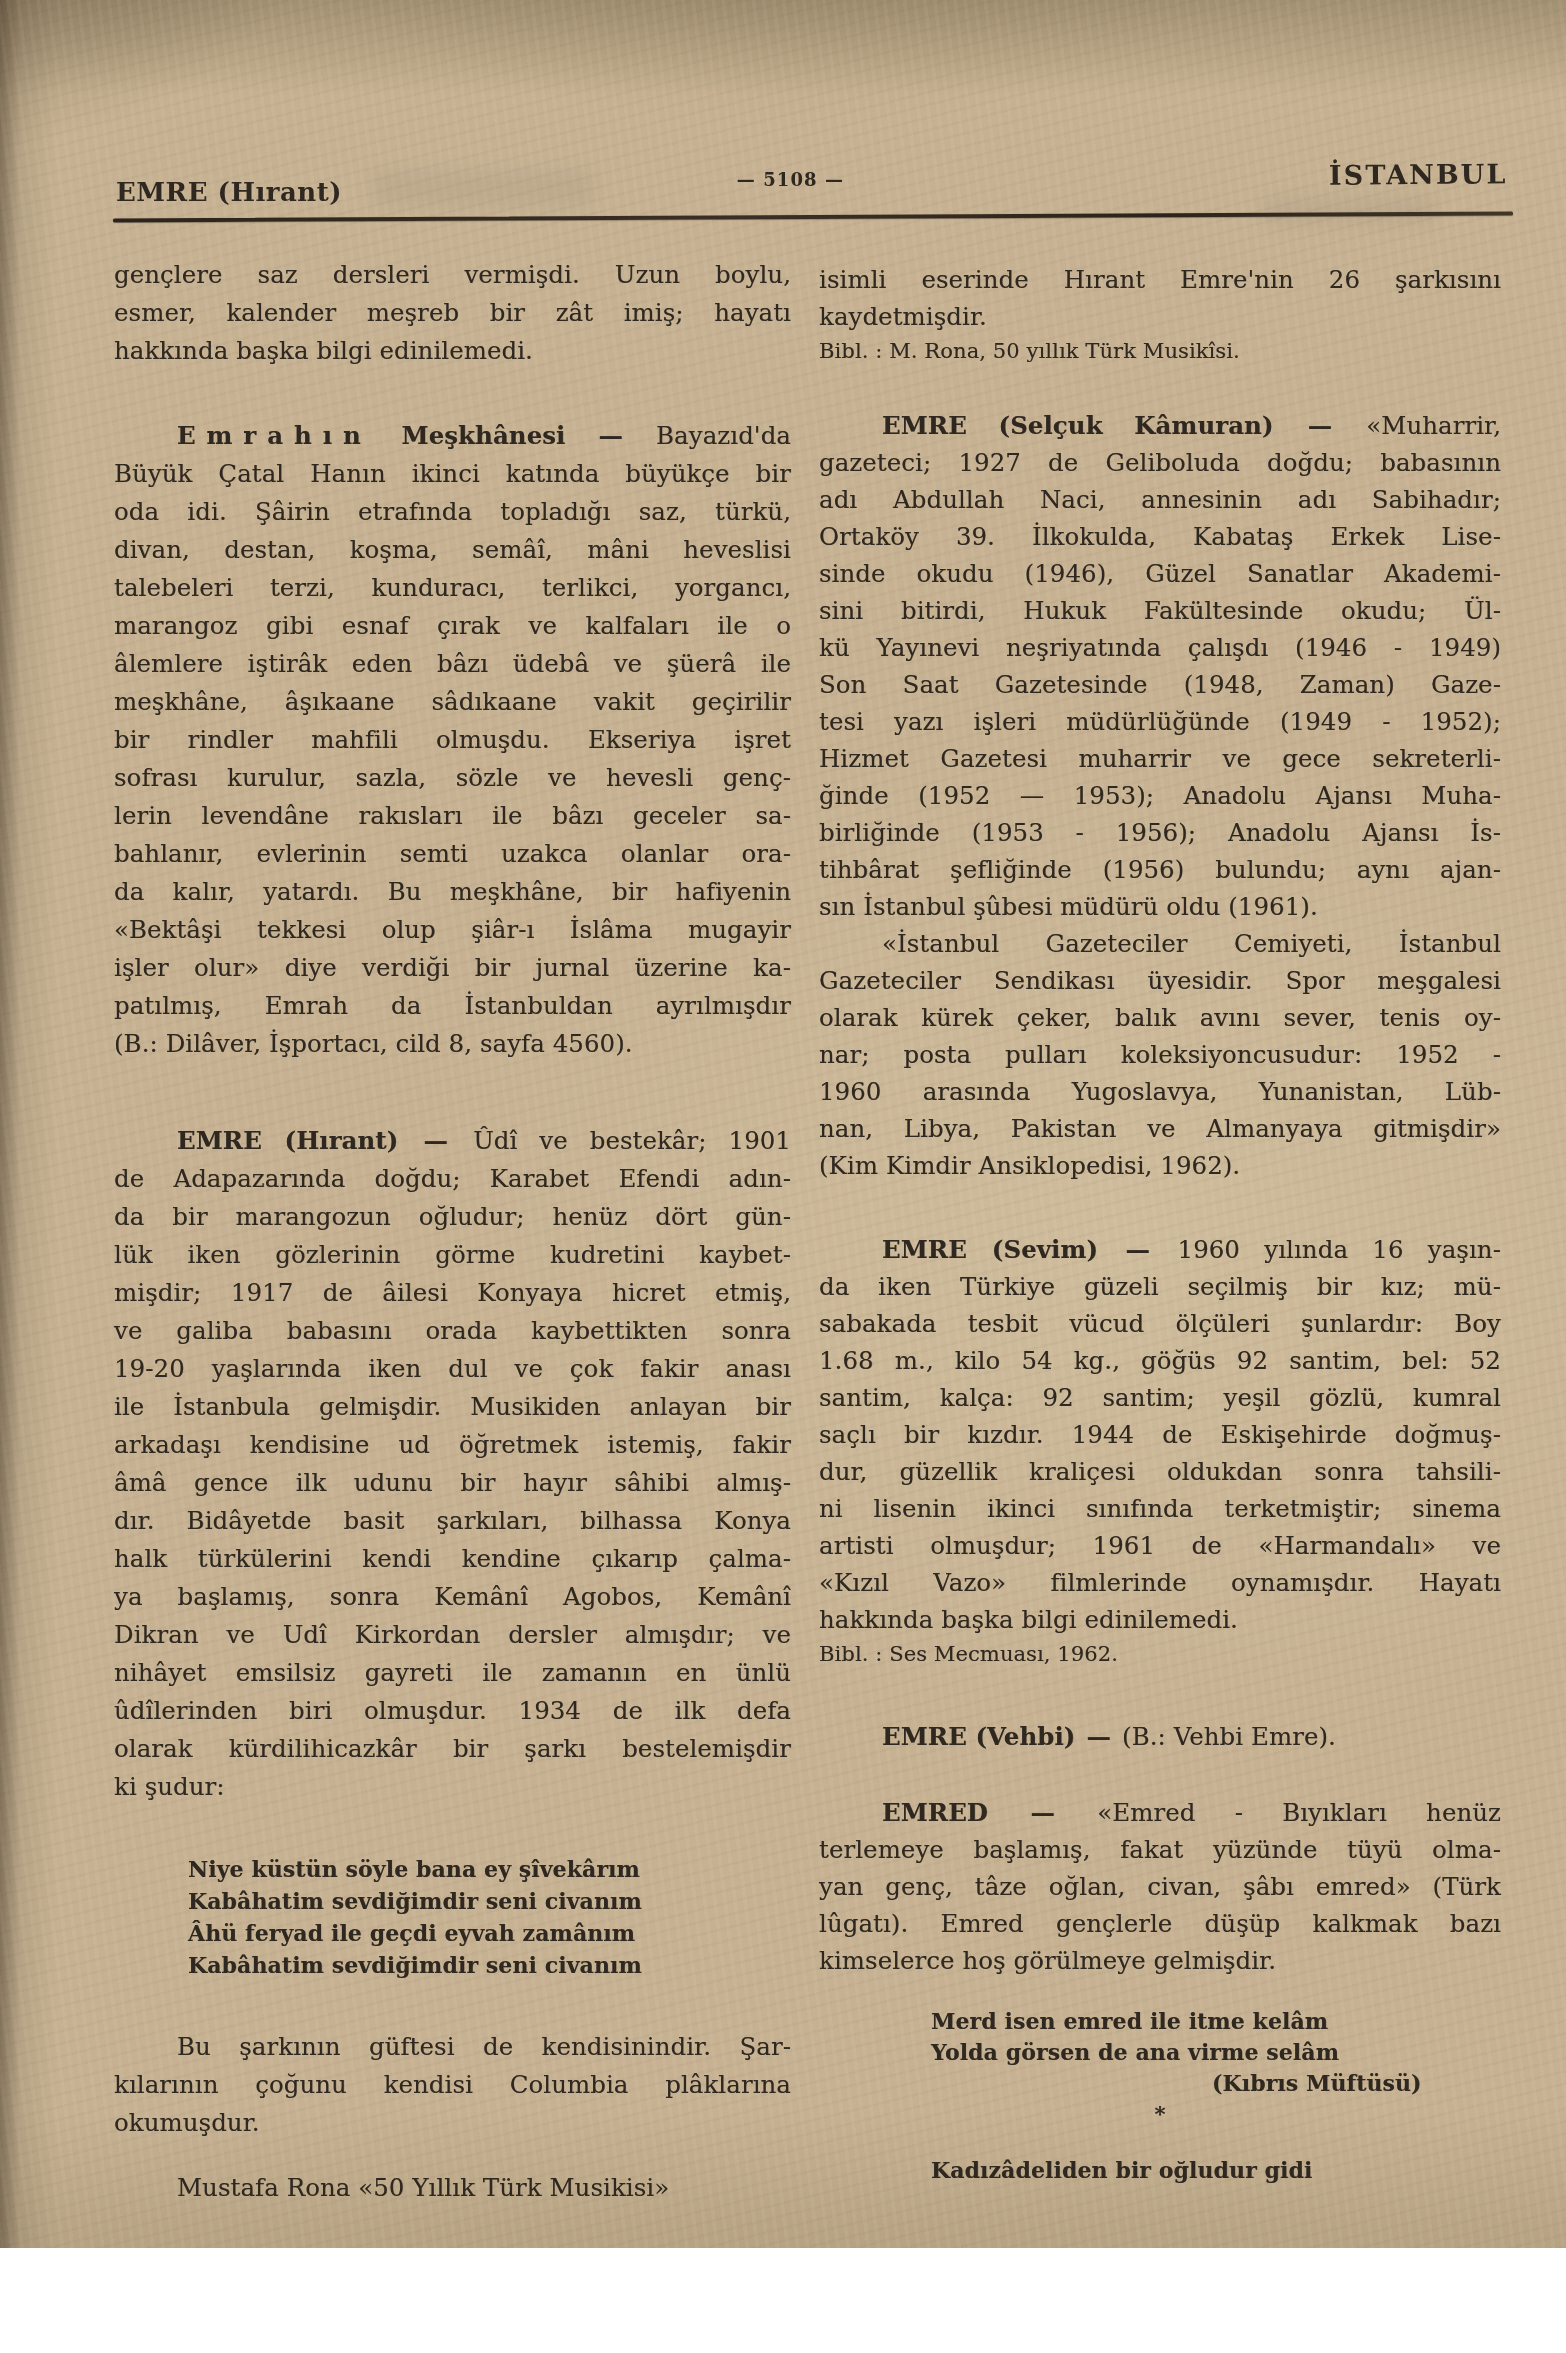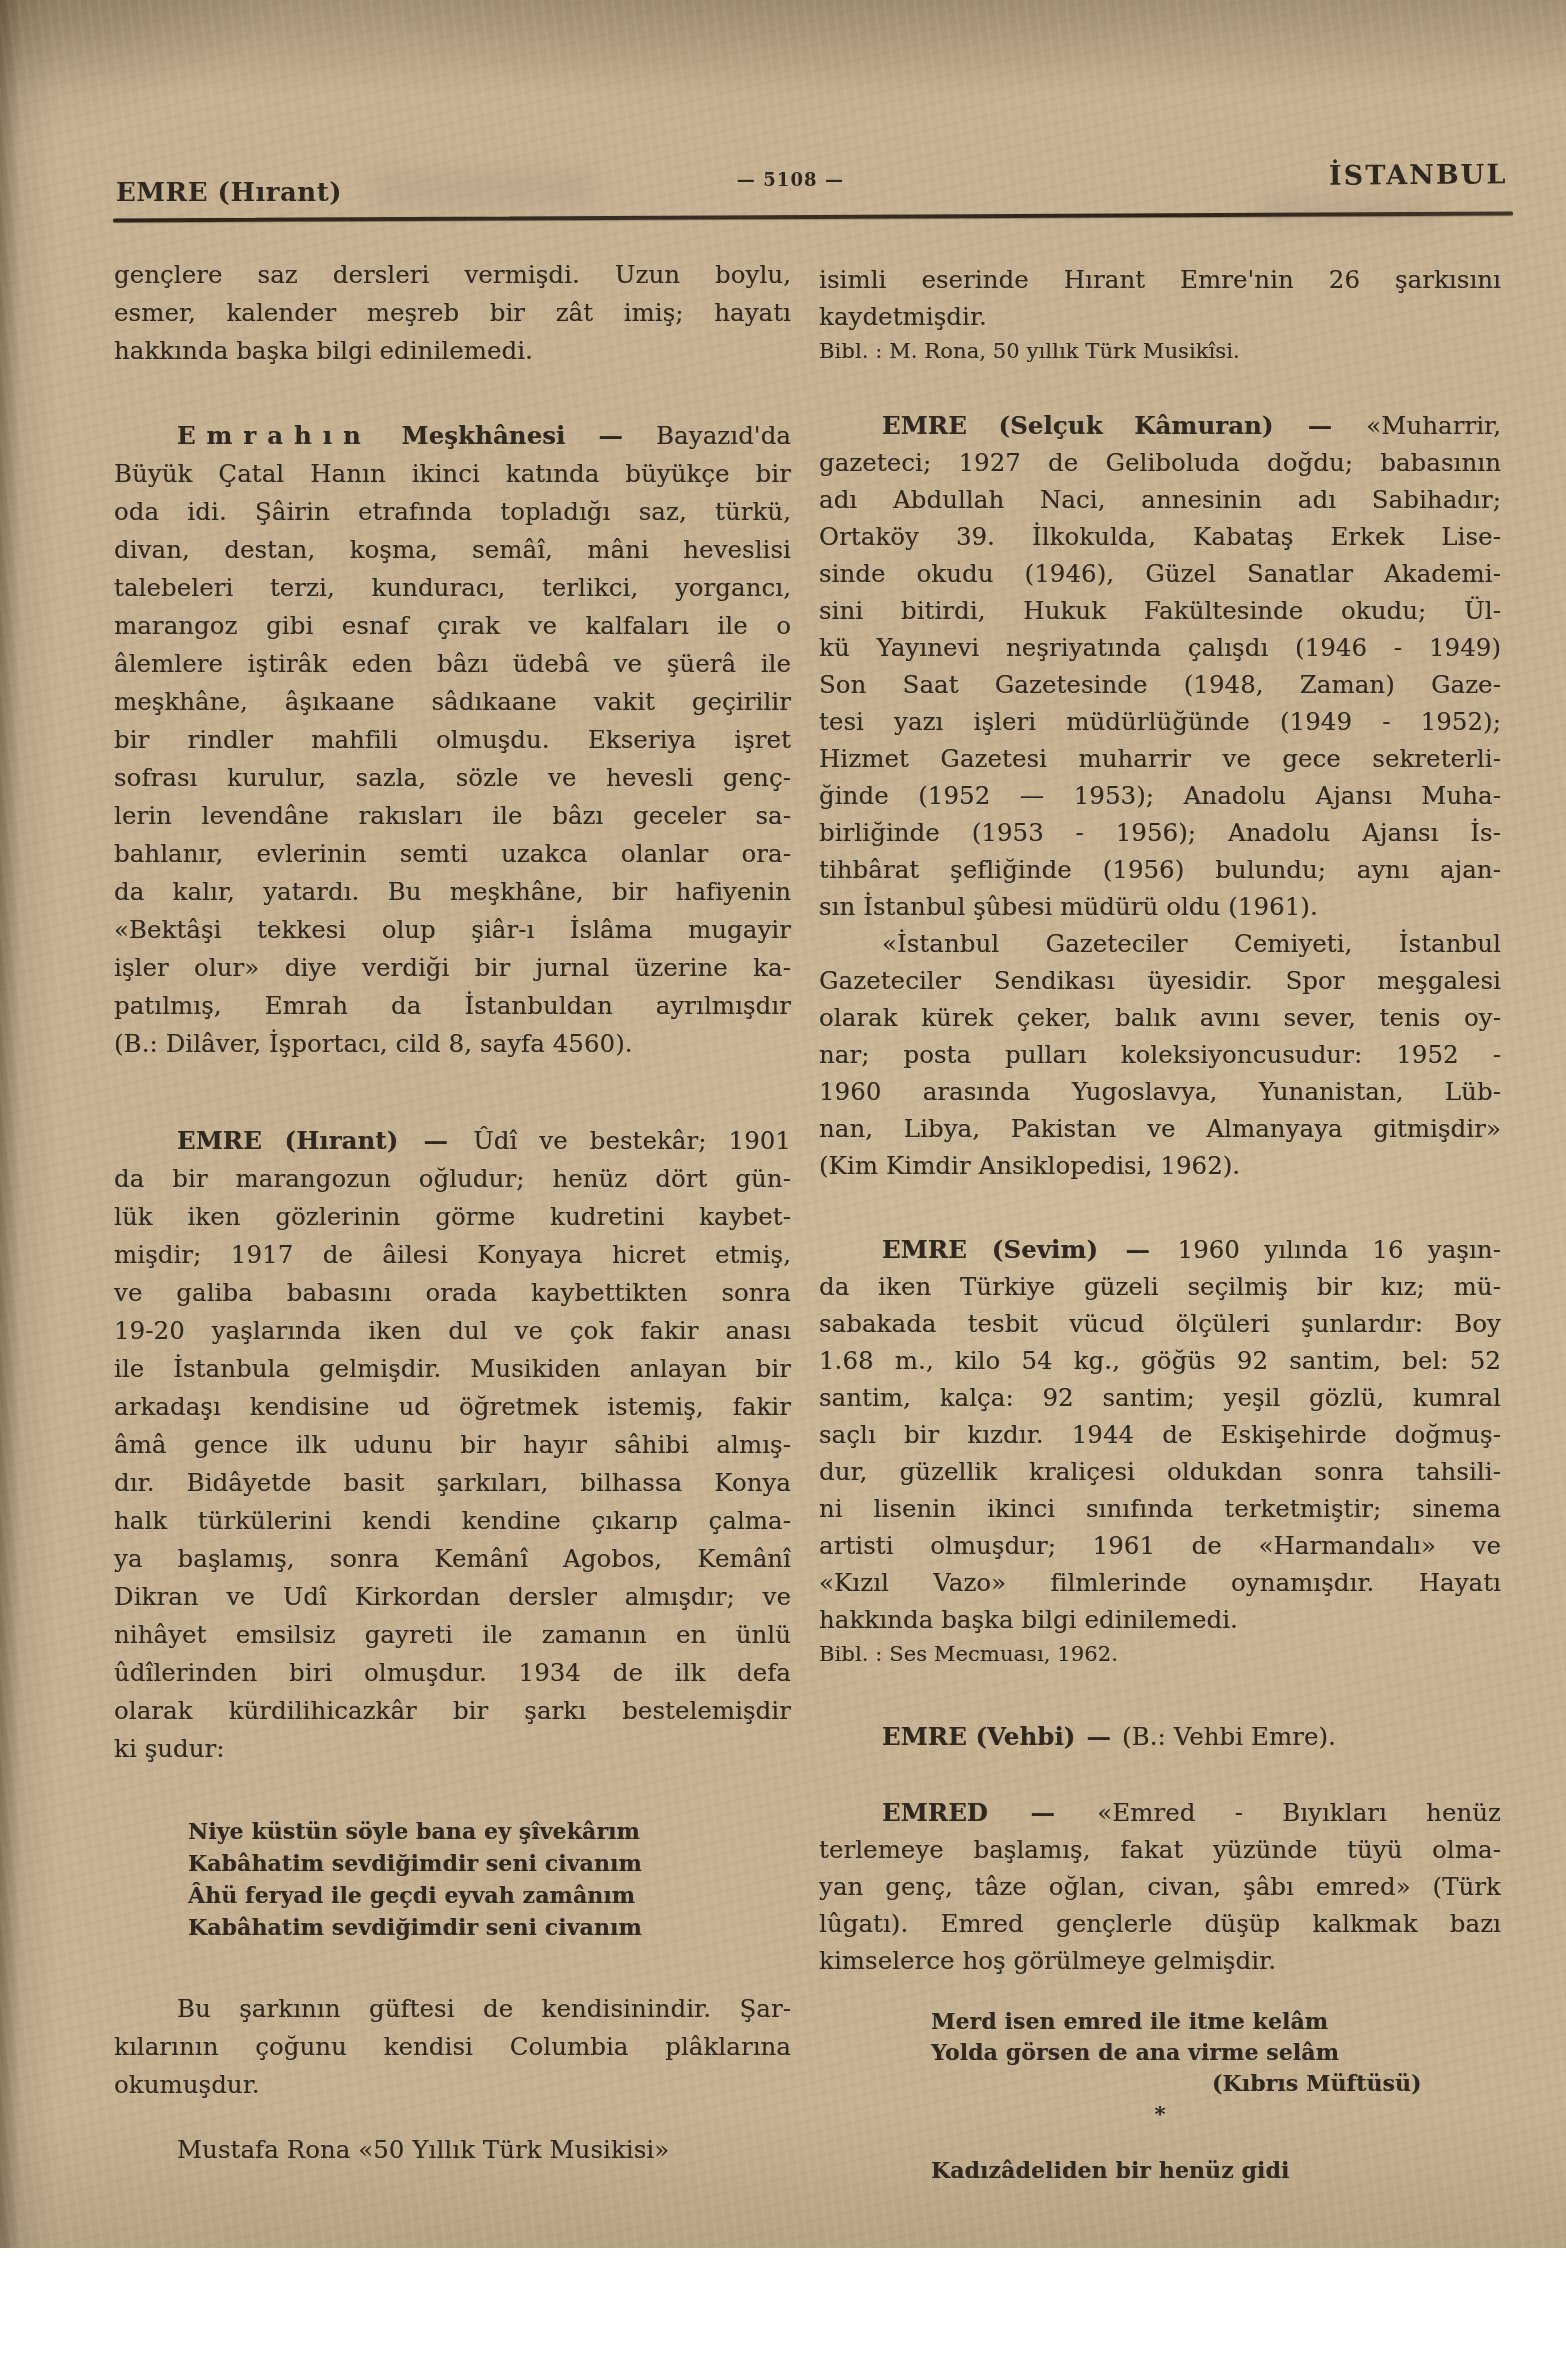--- a/index.html
+++ b/index.html
@@ -105,20 +105,21 @@
         <div class="line j"><span>lerin levendâne rakısları ile bâzı geceler sa-</span> </div>
         <div class="line j"><span>bahlanır, evlerinin semti uzakca olanlar ora-</span> </div>
         <div class="line j"><span>da kalır, yatardı. Bu meşkhâne, bir hafiyenin</span> </div>
         <div class="line j"><span>«Bektâşi tekkesi olup şiâr-ı İslâma mugayir</span> </div>
         <div class="line j"><span>işler olur» diye verdiği bir jurnal üzerine ka-</span> </div>
         <div class="line j"><span>patılmış, Emrah da İstanbuldan ayrılmışdır</span> </div>
         <div class="line"><span>(B.: Dilâver, İşportacı, cild 8, sayfa 4560).</span> </div>
       </div>
       <div class="block entry g4">
         <div class="line j ind"><span class="head">EMRE (Hırant)</span> <span class="dash">—</span> <span>Ûdî ve bestekâr; 1901</span> </div>
+        <div class="line j"><span>de Adapazarında doğdu; Karabet Efendi adın-</span> </div>
         <div class="line j"><span>da bir marangozun oğludur; henüz dört gün-</span> </div>
         <div class="line j"><span>lük iken gözlerinin görme kudretini kaybet-</span> </div>
         <div class="line j"><span>mişdir; 1917 de âilesi Konyaya hicret etmiş,</span> </div>
         <div class="line j"><span>ve galiba babasını orada kaybettikten sonra</span> </div>
         <div class="line j"><span>19-20 yaşlarında iken dul ve çok fakir anası</span> </div>
         <div class="line j"><span>ile İstanbula gelmişdir. Musikiden anlayan bir</span> </div>
         <div class="line j"><span>arkadaşı kendisine ud öğretmek istemiş, fakir</span> </div>
         <div class="line j"><span>âmâ gence ilk udunu bir hayır sâhibi almış-</span> </div>
         <div class="line j"><span>dır. Bidâyetde basit şarkıları, bilhassa Konya</span> </div>
         <div class="line j"><span>halk türkülerini kendi kendine çıkarıp çalma-</span> </div>
@@ -207,17 +208,17 @@
         <div class="line"><span>Merd isen emred ile itme kelâm</span> </div>
         <div class="line"><span>Yolda görsen de ana virme selâm</span> </div>
       </div>
       <div class="block attrib g0">
         <div class="line"><span>(Kıbrıs Müftüsü)</span> </div>
       </div>
       <div class="block star g0">
         <div class="line"><span>*</span> </div>
       </div>
       <div class="block poem g1">
-        <div class="line"><span>Kadızâdeliden bir henüz gidi</span> </div>
+        <div class="line"><span>Kadızâdeliden bir oğludur gidi</span> </div>
       </div>
     </div>
 </div>
 
 
 </body></html>

